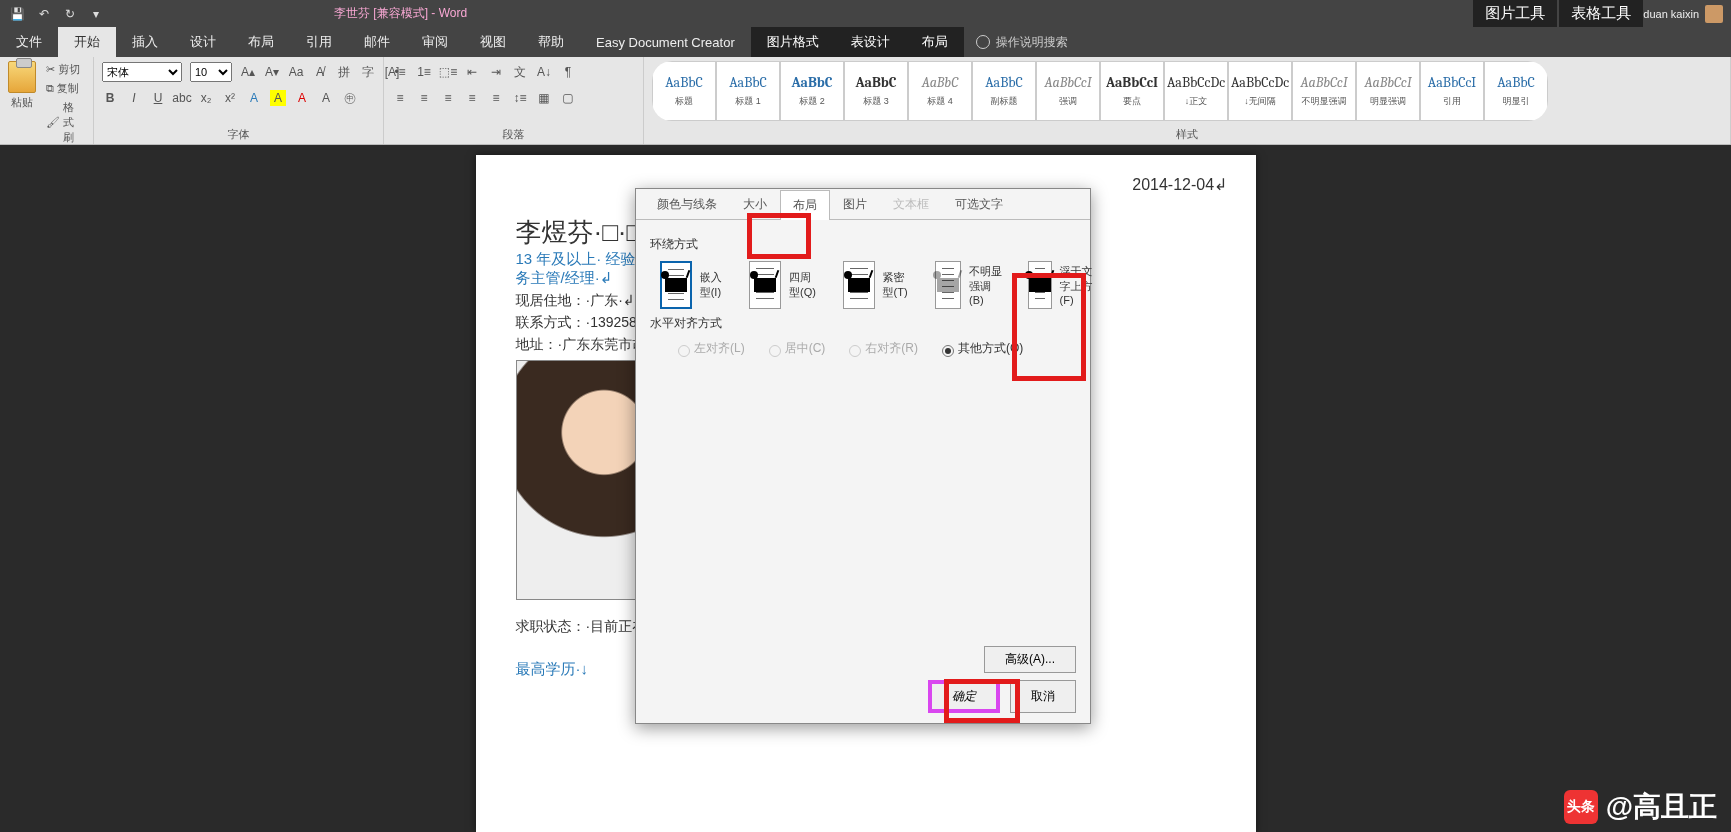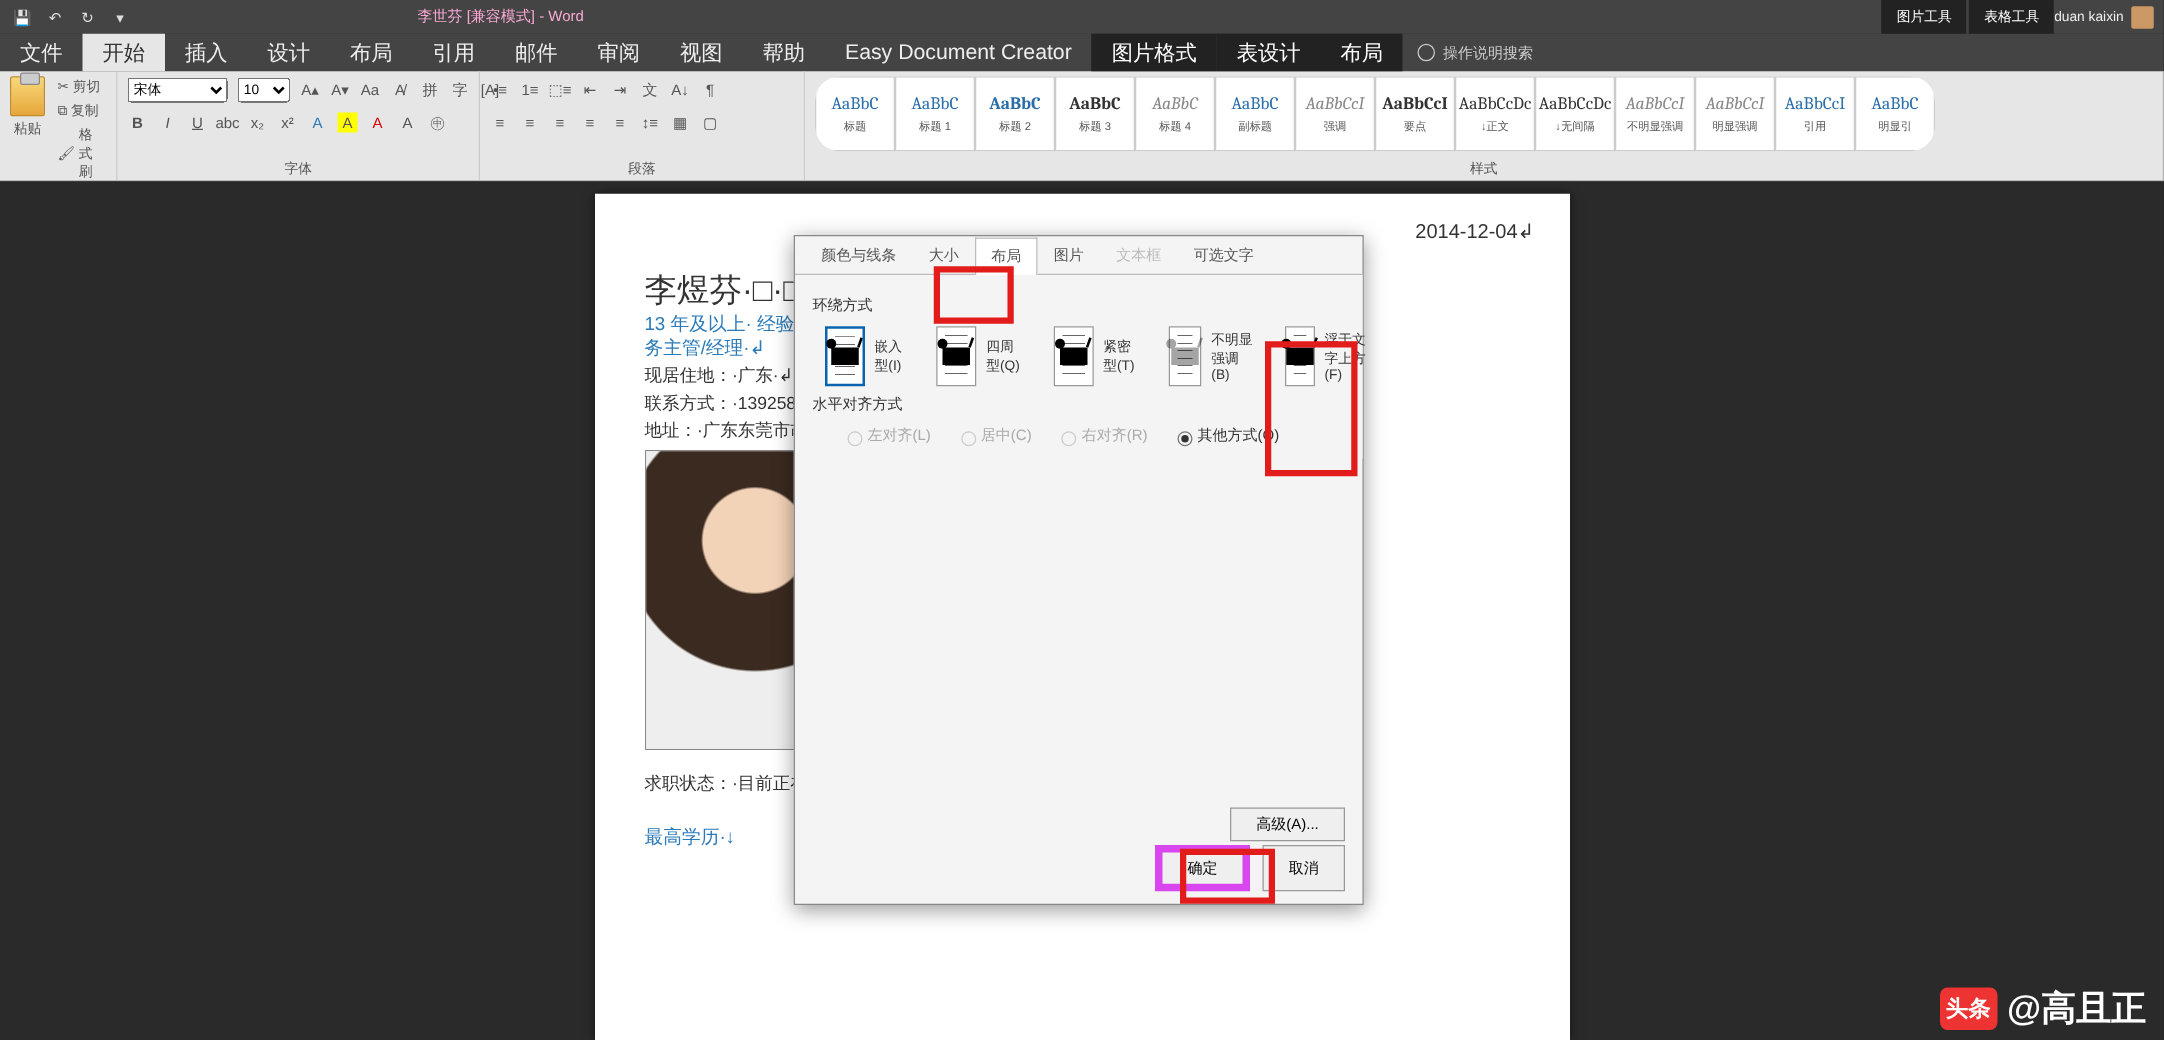--- a/index.html
+++ b/index.html
@@ -3,26 +3,26 @@
 <meta charset="utf-8">
 <style>
   * { margin:0; padding:0; box-sizing:border-box; font-family:"Microsoft YaHei","Segoe UI",sans-serif; }
   body { width:1731px; height:832px; background:#2a2a2a; overflow:hidden; position:relative; font-size:12px; }
   
   .titlebar { height:27px; background:#444; color:#ddd; display:flex; align-items:center; }
   .qat { display:flex; gap:10px; padding:0 10px; }
   .qat span { width:16px; height:16px; display:flex; align-items:center; justify-content:center; cursor:pointer; }
   .title-center { flex:1; text-align:left; padding-left:220px; color:#f9a8d4; font-size:12px; }
   .tooltabs { display:flex; }
-  .tooltab { background:#222; padding:0 12px; height:27px; display:flex; flex-direction:column; justify-content:center; color:#fff; font-size:11px; margin-left:2px; text-align:center; }
+  .tooltab { background:#222; padding:0 12px; height:27px; display:flex; flex-direction:column; justify-content:center; color:#fff; font-size:15px; margin-left:2px; text-align:center; }
   .user { margin-left:auto; display:flex; align-items:center; gap:6px; padding-right:8px; color:#eee; font-size:11px;}
   .avatar { width:18px; height:18px; background:#c96; border-radius:2px; }
   
   .menubar { height:30px; background:#444; display:flex; align-items:stretch; }
-  .menutab { padding:0 16px; color:#eee; font-size:17px; display:flex; align-items:center; cursor:pointer; }
+  .menutab { padding:0 16px; color:#eee; font-size:13px; display:flex; align-items:center; cursor:pointer; }
   .menutab.active { background:#e6e6e6; color:#333; }
   .menutab.tool { background:#222; color:#fff; }
   .tell { display:flex; align-items:center; color:#ccc; gap:6px; padding-left:12px; font-size:12px; }
   .bulb {width:14px;height:14px;border:1px solid #ccc;border-radius:50%;}
   
   .ribbon { height:88px; background:#e6e6e6; display:flex; border-bottom:1px solid #bbb; }
   .group { border-right:1px solid #ccc; padding:4px 8px 2px 8px; display:flex; flex-direction:column; }
   .group-body { flex:1; display:flex; align-items:flex-start; gap:8px; }
   .group-label { text-align:center; font-size:11px; color:#555; padding-top:2px;}
   .btncol { display:flex; flex-direction:column; gap:2px; font-size:11px; color:#555;}
@@ -76,29 +76,29 @@
   .wraplabel{font-size:11px;color:#333;}
   .aligns{display:flex;gap:24px;margin:8px 0 0 28px;}
   .radio{display:flex;align-items:flex-end;gap:4px;font-size:12px;color:#333;}
   .radio .dot{width:12px;height:12px;border:1px solid #777;border-radius:50%;display:inline-block;}
   .radio.checked .dot::after{content:"";display:block;width:6px;height:6px;background:#333;border-radius:50%;margin:2px;}
   .radio.disabled{color:#aaa;}
   .radio.disabled .dot{border-color:#ccc;}
   .dlg-adv{position:absolute;bottom:50px;right:14px;}
   .dlg-btns{position:absolute;bottom:10px;right:14px;display:flex;gap:10px;}
   .winbtn{padding:4px 20px;font-size:12px;border:1px solid #999;background:#efefef;cursor:pointer;}
-  .winbtn.ok{border:6px solid #d946ef;}
+  .winbtn.ok{border:4px solid #d946ef;font-style:italic;}
   
   .redbox{position:absolute;border:5px solid #e21b1b;z-index:30;pointer-events:none;}
   .r1{top:213px;left:747px;width:64px;height:46px;}
   .r2{top:273px;left:1012px;width:74px;height:108px;}
   .r3{top:679px;left:944px;width:76px;height:44px;}
   
   .wm{position:absolute;bottom:6px;right:14px;color:#fff;font-size:28px;font-weight:bold;z-index:50;display:flex;align-items:center;gap:8px;}
-  .wm .logo{width:46px;height:34px;background:#e33;border-radius:6px;display:flex;align-items:center;justify-content:center;font-size:18px;}
+  .wm .logo{width:34px;height:34px;background:#e33;border-radius:6px;display:flex;align-items:center;justify-content:center;font-size:14px;}
 </style>
 </head>
 <body>
 
 <div class="titlebar">
   <div class="qat">
     <span>💾</span>
     <span>↶</span>
     <span>↻</span>
     <span>▾</span>

